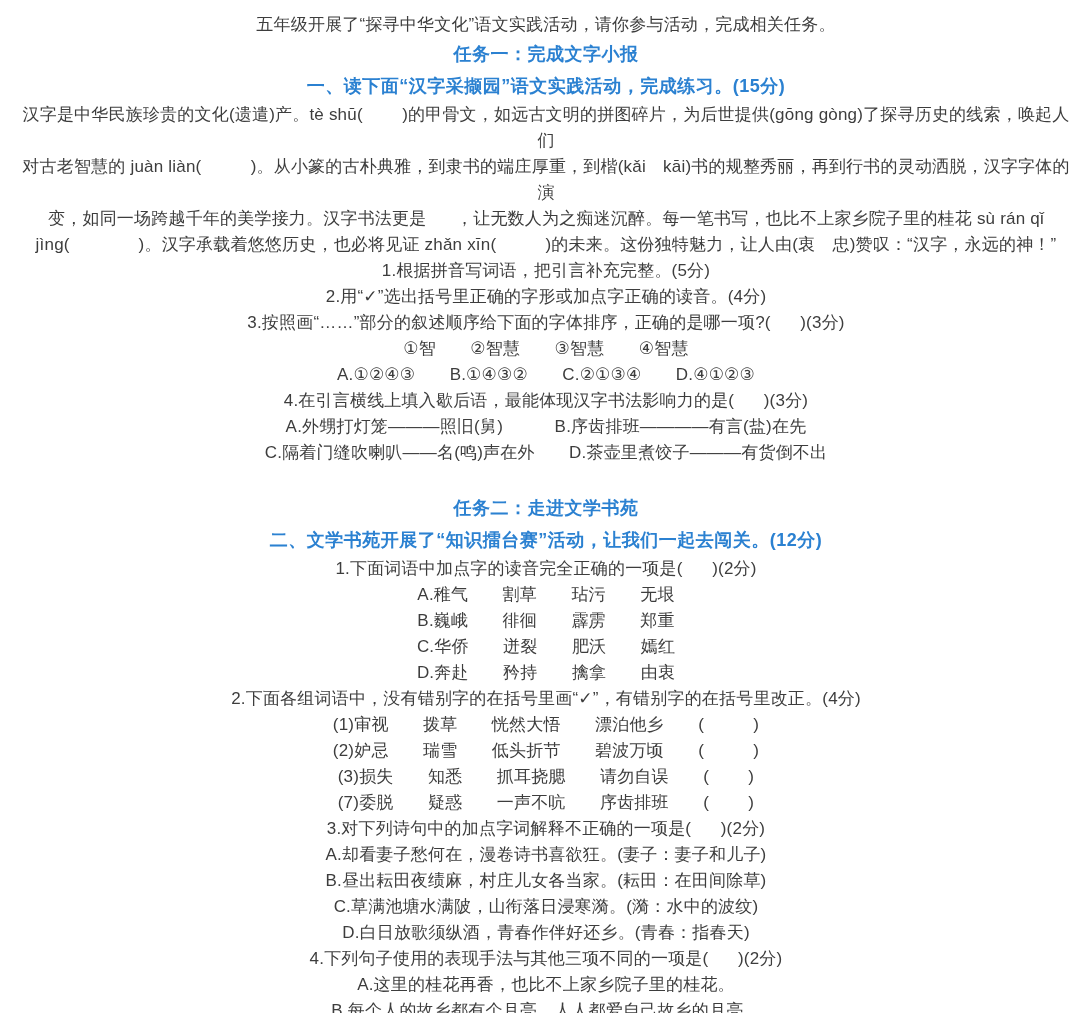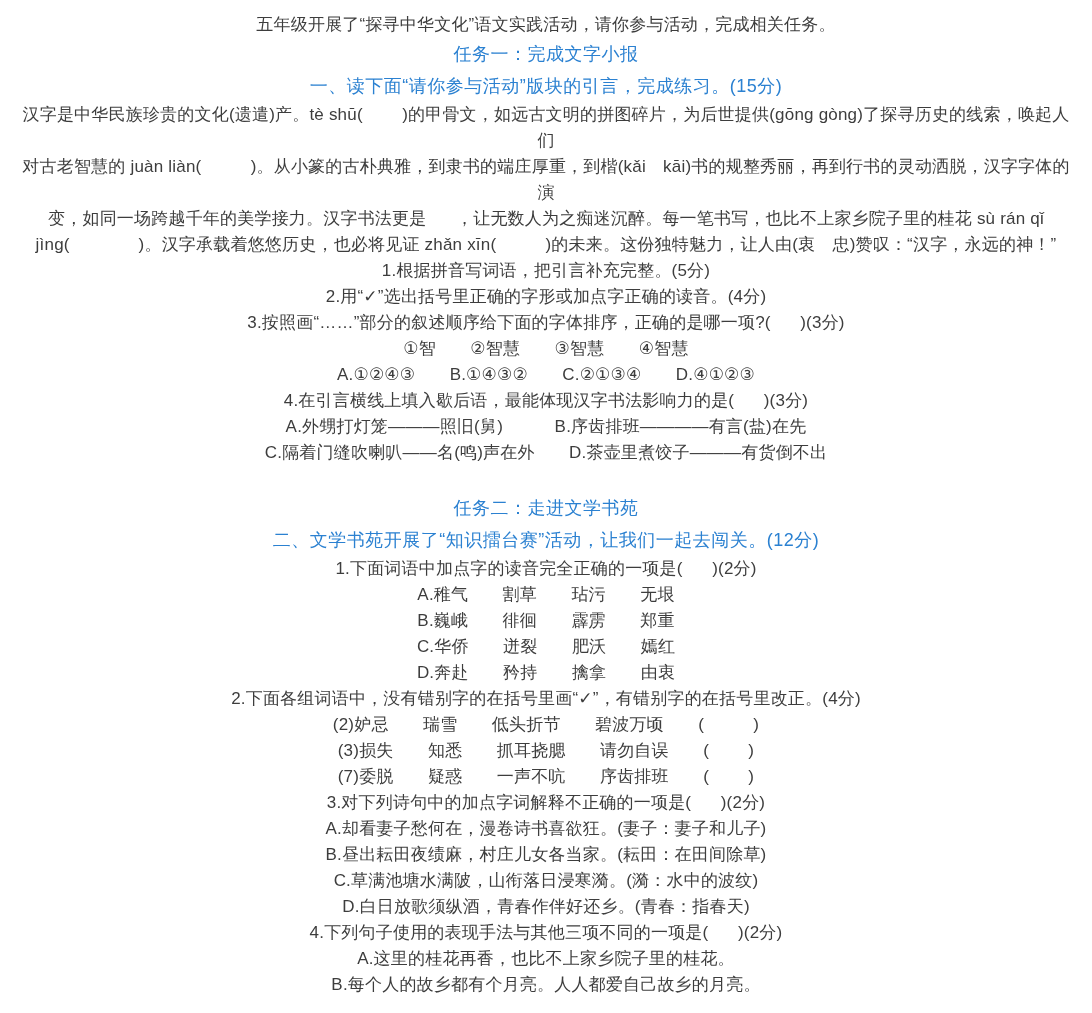--- a/index.html
+++ b/index.html
@@ -18,38 +18,38 @@
   }
   .line {
     font-size: 17px;
     line-height: 26px;
     white-space: pre-wrap;
     letter-spacing: 0.2px;
     text-align: center;
   }
   .h {
     font-size: 18px;
-    font-weight: 400;
+    font-weight: 700;
     color: #2b81d1;
     line-height: 32px;
     letter-spacing: 0.5px;
   }
   .gap {
     height: 26px;
   }
 </style>
 </head>
 <body>
 
 <div class="page">
 
   <div class="line">五年级开展了“探寻中华文化”语文实践活动，请你参与活动，完成相关任务。</div>
 
   <div class="line h">任务一：完成文字小报</div>
-  <div class="line h">一、读下面“请你参与活动”版块的引言，完成练习。(15分)</div>
+  <div class="line h">一、读下面“汉字采撷园”语文实践活动，完成练习。(15分)</div>
 
   <div class="line">汉字是中华民族珍贵的文化(遗遣)产。tè shū(        )的甲骨文，如远古文明的拼图碎片，为后世提供(gōng gòng)了探寻历史的线索，唤起人们</div>
   <div class="line">对古老智慧的 juàn liàn(          )。从小篆的古朴典雅，到隶书的端庄厚重，到楷(kǎi　kāi)书的规整秀丽，再到行书的灵动洒脱，汉字字体的演</div>
   <div class="line">变，如同一场跨越千年的美学接力。汉字书法更是      ，让无数人为之痴迷沉醉。每一笔书写，也比不上家乡院子里的桂花 sù rán qǐ</div>
   <div class="line">jìng(              )。汉字承载着悠悠历史，也必将见证 zhǎn xīn(          )的未来。这份独特魅力，让人由(衷　忠)赞叹：“汉字，永远的神！”</div>
 
   <div class="line">1.根据拼音写词语，把引言补充完整。(5分)</div>
   <div class="line">2.用“✓”选出括号里正确的字形或加点字正确的读音。(4分)</div>
   <div class="line">3.按照画“……”部分的叙述顺序给下面的字体排序，正确的是哪一项?(      )(3分)</div>
   <div class="line">①智　　②智慧　　③智慧　　④智慧</div>
@@ -63,20 +63,21 @@
   <div class="line h">任务二：走进文学书苑</div>
   <div class="line h">二、文学书苑开展了“知识擂台赛”活动，让我们一起去闯关。(12分)</div>
 
   <div class="line">1.下面词语中加点字的读音完全正确的一项是(      )(2分)</div>
   <div class="line">A.稚气　　割草　　玷污　　无垠</div>
   <div class="line">B.巍峨　　徘徊　　霹雳　　郑重</div>
   <div class="line">C.华侨　　迸裂　　肥沃　　嫣红</div>
   <div class="line">D.奔赴　　矜持　　擒拿　　由衷</div>
 
   <div class="line">2.下面各组词语中，没有错别字的在括号里画“✓”，有错别字的在括号里改正。(4分)</div>
+  <div class="line">(1)审视　　拨草　　恍然大悟　　漂泊他乡　　(          )</div>
   <div class="line">(2)妒忌　　瑞雪　　低头折节　　碧波万顷　　(          )</div>
   <div class="line">(3)损失　　知悉　　抓耳挠腮　　请勿自误　　(        )</div>
   <div class="line">(7)委脱　　疑惑　　一声不吭　　序齿排班　　(        )</div>
 
   <div class="line">3.对下列诗句中的加点字词解释不正确的一项是(      )(2分)</div>
   <div class="line">A.却看妻子愁何在，漫卷诗书喜欲狂。(妻子：妻子和儿子)</div>
   <div class="line">B.昼出耘田夜绩麻，村庄儿女各当家。(耘田：在田间除草)</div>
   <div class="line">C.草满池塘水满陂，山衔落日浸寒漪。(漪：水中的波纹)</div>
   <div class="line">D.白日放歌须纵酒，青春作伴好还乡。(青春：指春天)</div>
 

